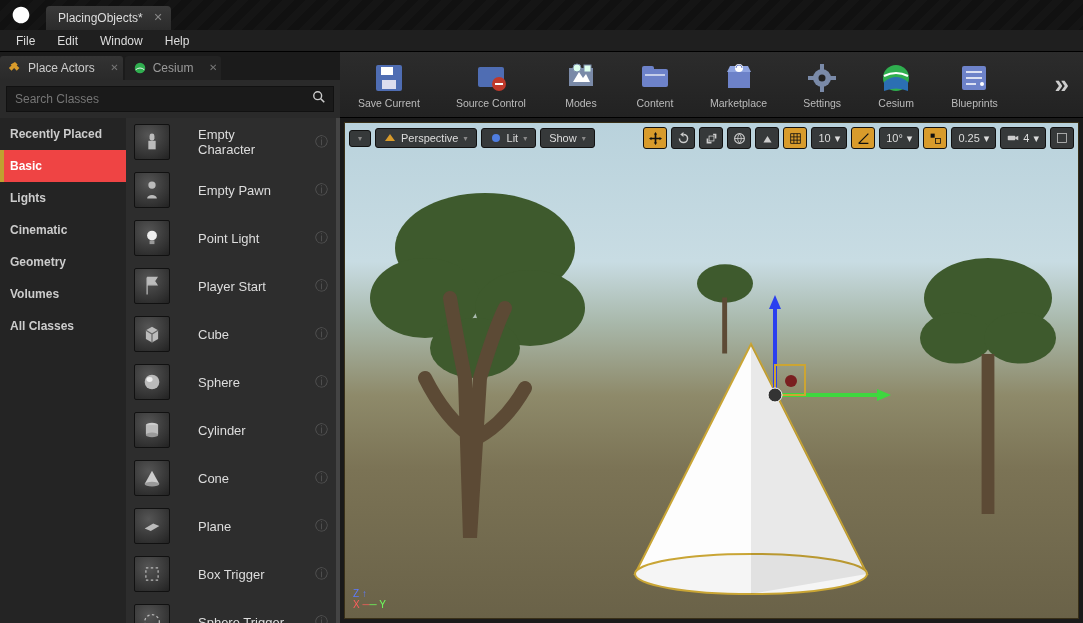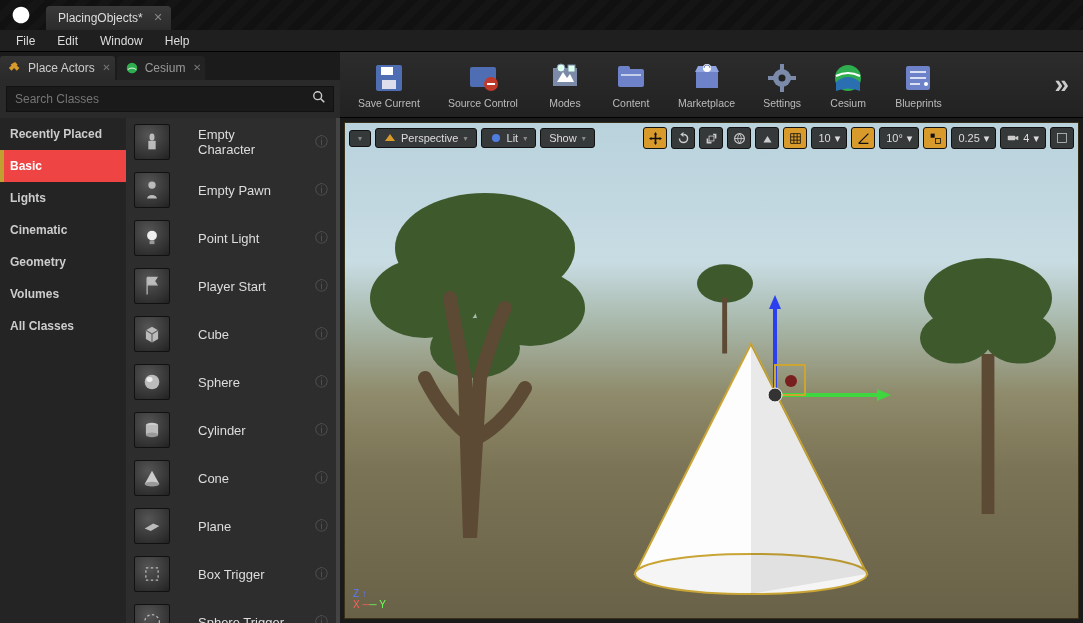--- a/index.html
+++ b/index.html
@@ -14,21 +14,21 @@
 
 .menubar { height: 22px; background: #1f1f1f; display: flex; align-items: center; padding: 0 6px; gap: 2px; border-bottom: 1px solid #000; }
 .menu-item { padding: 3px 10px; color: #ddd; cursor: pointer; }
 
 
 .main { display: flex; height: calc(623px - 52px); }
 
 
 .left-panel { width: 340px; background: #2a2a2a; display: flex; flex-direction: column; }
 .panel-tabs { height: 28px; display: flex; background: #1b1b1b; align-items: flex-end; }
-.panel-tab { padding: 5px 20px 5px 8px; background: linear-gradient(#333,#2a2a2a); color: #ccc; display: flex; align-items: center; gap: 6px; border-radius: 3px 3px 0 0; margin-right: 2px; position: relative; font-size:12px; cursor:pointer; }
+.panel-tab { padding: 5px 28px 5px 8px; background: linear-gradient(#333,#2a2a2a); color: #ccc; display: flex; align-items: center; gap: 6px; border-radius: 3px 3px 0 0; margin-right: 2px; position: relative; font-size:12px; cursor:pointer; }
 .panel-tab.inactive { background: #222; color: #999; }
 .panel-tab .tab-close { position:absolute; right:4px; top:6px; color:#777; font-size:10px; }
 .panel-tab .tab-ico { width:14px; height:14px; }
 
 .searchbar { margin: 6px; position: relative; }
 .searchbar input { width: 100%; background: #1a1a1a; border: 1px solid #111; border-radius: 0; padding: 5px 26px 5px 8px; color: #aaa; font-size: 12px; outline:none; }
 .search-icon { position: absolute; right: 8px; top: 4px; color: #bbb; font-size: 13px; }
 
 .categories-and-actors { display: flex; flex: 1; overflow: hidden; }
 .categories { width: 126px; background: #242424; }
@@ -37,21 +37,21 @@
 
 .actors { flex: 1; overflow-y: auto; background: #2d2d2d; border-right:4px solid #444; }
 .actor-row { display: flex; align-items: center; padding: 6px 8px; gap: 28px; cursor: grab; }
 .actor-thumb { width: 36px; height: 36px; background: radial-gradient(circle at 40% 30%, #555, #222); border: 1px solid #111; border-radius: 2px; display:flex; align-items:center; justify-content:center; }
 .actor-label { flex: 1; color: #ddd; font-size: 13px; }
 .actor-info { color: #555; font-size: 13px; }
 
 
 .right-side { flex: 1; display: flex; flex-direction: column; background:#1a1a1a; }
 
-.toolbar { height: 66px; background: linear-gradient(#2c2c2c,#222); display: flex; align-items: center; padding: 0 8px; gap: 8px; border-bottom:1px solid #000; }
+.toolbar { height: 66px; background: linear-gradient(#2c2c2c,#222); display: flex; align-items: center; padding: 0 8px; gap: 16px; border-bottom:1px solid #000; }
 .tool-btn { display: flex; flex-direction: column; align-items: center; justify-content: center; padding: 4px 10px; color: #ccc; cursor: pointer; border-radius: 3px; gap:2px; min-width:58px; }
 .tool-icon { width: 34px; height: 34px; display: flex; align-items: center; justify-content: center; border-radius:4px; }
 .tool-label { font-size: 10.5px; color: #bbb; white-space:nowrap; }
 .toolbar-overflow { margin-left:auto; font-size:26px; color:#ccc; padding:0 6px; cursor:pointer; font-weight:bold; }
 
 
 .viewport-wrap { flex: 1; position: relative; margin: 4px; border: 1px solid #393018; }
 .viewport-bg { position: absolute; inset: 0; background:
   linear-gradient(to bottom, #b9d2dc 0%, #c8dce3 28%, #a9b9ac 40%, #8e8a6a 55%, #7b7355 70%, #6a6248 100%); }
 .tree { position:absolute; bottom:80px; }

